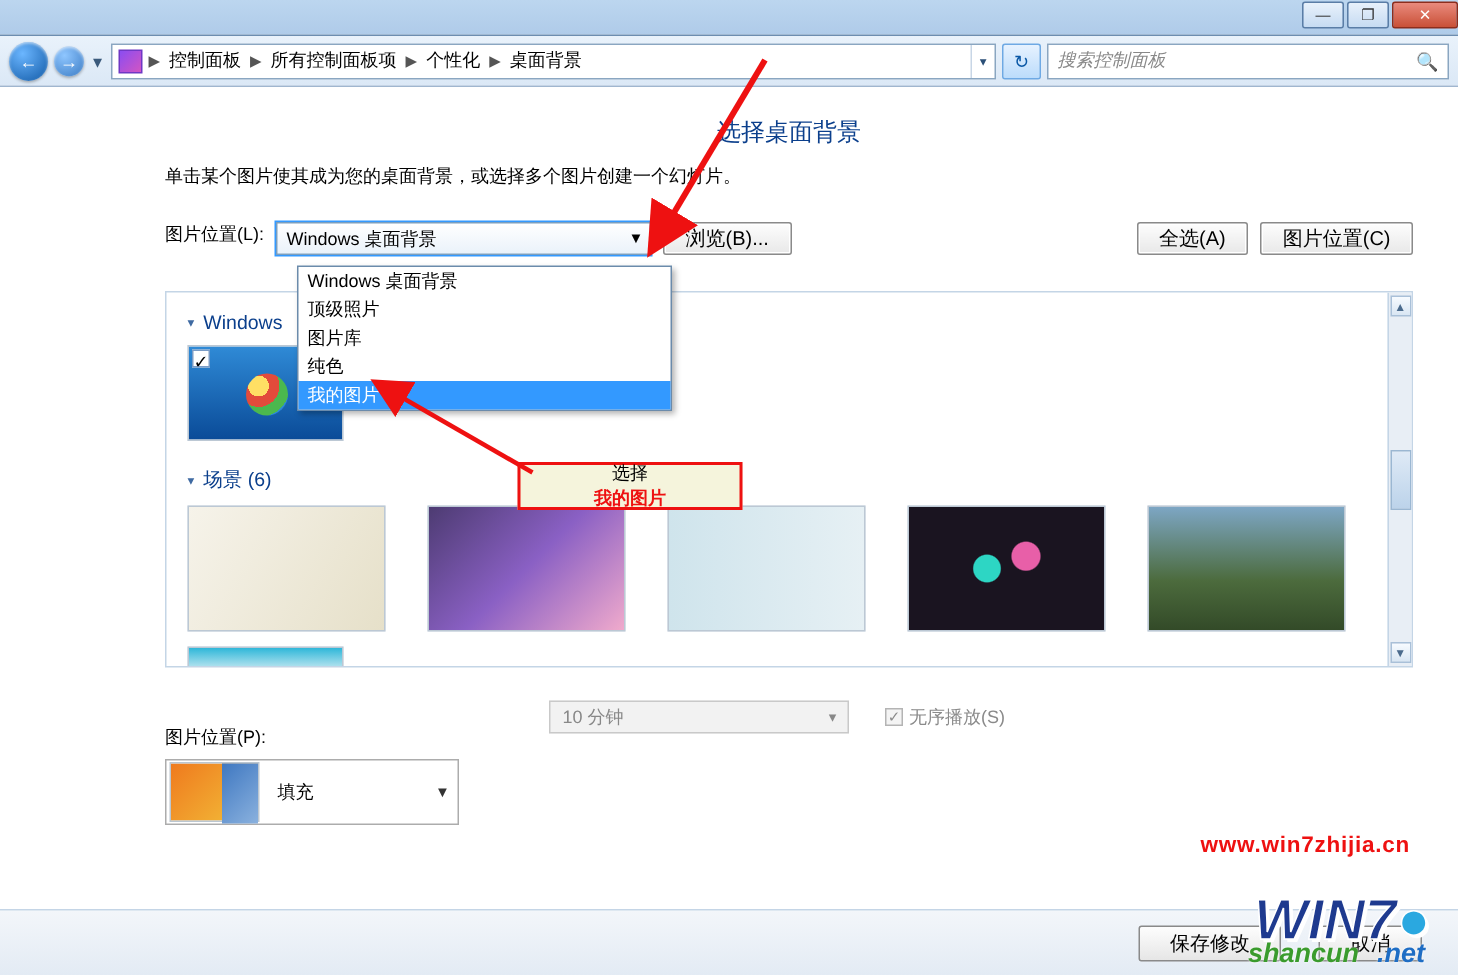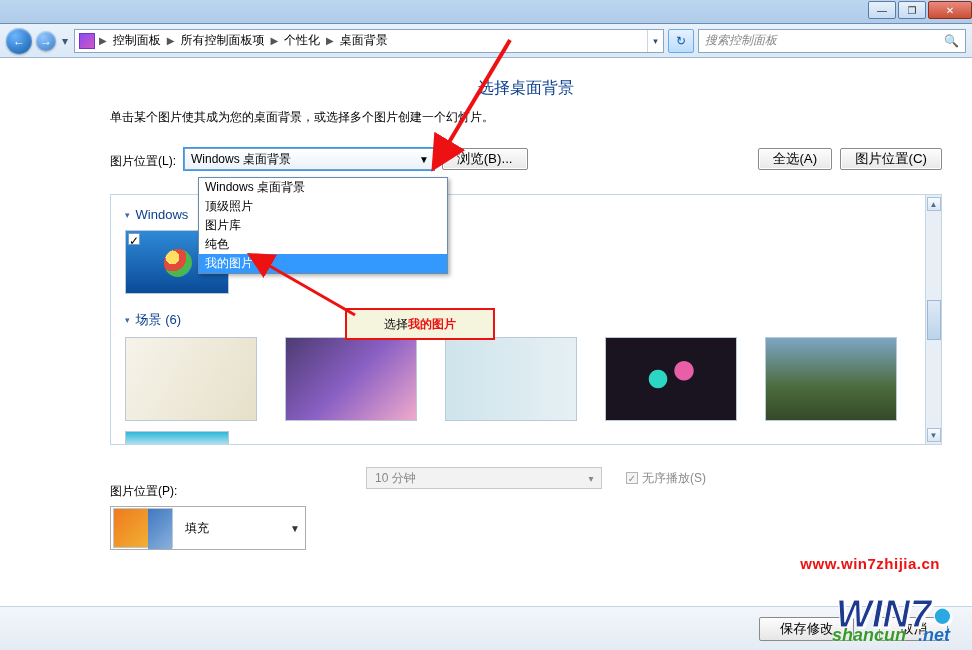--- a/index.html
+++ b/index.html
@@ -22,21 +22,21 @@
   .crumbsep { color:#555; padding:0 2px; font-size:10px;}
   .crumbdrop { margin-left:auto; width:16px;height:100%; border-left:1px solid #c8d6e6;display:flex;align-items:center;justify-content:center;color:#2b4f77;font-size:9px;}
   .refreshbtn { width:26px;height:24px;border:1px solid #6ea9e4;background:linear-gradient(#e6f2ff,#bcdcfb);display:flex;align-items:center;justify-content:center;color:#0a58a6;font-size:12px;border-radius:2px;}
   .searchbox { flex:1; min-width:180px; height:24px; border:1px solid #8aa6c1; background:#fff; padding:0 6px; color:#888; font-style:italic; display:flex;align-items:center;gap:4px;}
   .searchbox .mag { color:#2b6fb6;font-size:12px;font-style:normal;}
 
   
   .content { position:absolute; left:0; right:0; top:58px; bottom:46px; padding: 20px 30px 0 110px; background:#fff; }
   .page-title { color:#0b3f8c; font-size:16px; margin-bottom:10px;text-align:center;}
   .page-desc { color:#000; font-size:12px; margin-bottom:22px;}
-  .loc-row { display:flex; align-items:flex-end; gap:8px; margin-bottom:24px;}
+  .loc-row { display:flex; align-items:flex-start; gap:8px; margin-bottom:24px;}
   .loc-label { }
   .combo { position:relative; width:250px; height:22px; border:1px solid #7b9ebd; background:linear-gradient(#fff,#eaf2fa); display:flex;align-items:center;padding:0 16px 0 6px; outline:1px solid #3399ff; outline-offset:0;}
   .combo .arrow { position:absolute; right:2px; top:0; bottom:0; width:14px; display:flex;align-items:center;justify-content:center;color:#000;font-size:10px;}
   .btn { height:22px; padding:0 14px; border:1px solid #8a8a8a; background:linear-gradient(#fdfdfd,#e8e8e8); border-radius:2px; display:inline-flex;align-items:center; box-shadow:0 0 0 1px #fff inset;}
   .gap { flex:1; }
 
   
   .dropdown { position:absolute; left:198px; top:177px; width:250px; border:1px solid #6b8bab; background:#fff; box-shadow:2px 2px 4px rgba(0,0,0,.3); z-index:10;}
   .dropdown .opt { padding:1px 6px; font-size:12px; color:#000;}
   .dropdown .opt.selected { background:#3399ff; color:#fff;}
@@ -64,29 +64,29 @@
   .scroll-strip .sbtn{width:14px;height:14px;background:linear-gradient(#f7fbff,#d9e6f3);border:1px solid #a9c0d8;font-size:8px;color:#4b6b8d;display:flex;align-items:center;justify-content:center;}
   .scroll-strip .sthumb{flex:0 0 40px;width:14px;background:linear-gradient(#dfeaf6,#bcd3ea);border:1px solid #9bb7d2;}
 
   
   .lower { display:flex; gap:60px; margin-top:22px;}
   .posblock .lab, .intblock .lab { margin-bottom:6px;margin-top:16px;}
   .poscombo { width:196px; height:44px; border:1px solid #acacac; display:flex; align-items:center; padding-right:16px;position:relative;background:#fff;}
   .poscombo .prev { width:60px;height:40px;margin:2px;border:1px solid #bbc6d0;background:linear-gradient(135deg,#ef7a1e,#f2c23b);position:relative;}
   .poscombo .prev::after{content:"";position:absolute;right:0;top:0;width:24px;height:40px;background:linear-gradient(135deg,#3f78c1,#8ab1de);}
   .poscombo .arrow{position:absolute;right:3px;top:0;bottom:0;width:14px;display:flex;align-items:center;justify-content:center;color:#333;font-size:10px;}
-  .intcombo{width:236px;height:22px;border:1px solid #c9c9c9;background:#f2f2f2;color:#888;display:flex;align-items:center;padding:0 16px 0 8px;position:relative;}
+  .intcombo{width:200px;height:22px;border:1px solid #c9c9c9;background:#f2f2f2;color:#888;display:flex;align-items:center;padding:0 16px 0 8px;position:relative;}
   .intcombo .arrow{position:absolute;right:3px;top:0;bottom:0;width:14px;display:flex;align-items:center;justify-content:center;font-size:10px;color:#888;}
   .shufflelab{display:flex;align-items:center;gap:4px;color:#8a8a8a;}
   .shufflelab .cb{width:12px;height:12px;border:1px solid #b4b4b4;background:#f4f4f4;display:flex;align-items:center;justify-content:center;font-size:10px;color:#8a8a8a;}
 
   
   .footer { position:absolute; left:0; right:0; bottom:0; height:44px; background:linear-gradient(#f3f6fa,#e3ebf4); border-top:1px solid #c4d5e6; display:flex; align-items:center; justify-content:flex-end; gap:25px; padding:0 24px;}
   .fbtn { height:24px; padding:0 20px; border:1px solid #8a8a8a; background:linear-gradient(#fdfdfd,#e6e6e6); border-radius:2px;}
-  .tipbox{position:absolute;left:345px;top:308px;width:150px;height:32px;border:2px solid #e11;background:#f5f4dc;display:flex;align-items:center;justify-content:center;z-index:25;}
+  .tipbox{position:absolute;left:345px;top:308px;width:150px;height:32px;border:2px solid #e11;background:#f5f4dc;display:flex;align-items:center;justify-content:center;z-index:25;flex-direction:column;}
   .tipbox .t1{color:#000;}
   .tipbox .t2{color:#e11;font-weight:bold;}
   svg.arrows{position:absolute;left:0;top:0;pointer-events:none;z-index:28;}
 
   
   .wm-url{position:absolute;right:32px;bottom:78px;color:#e11;font-weight:bold;font-size:15px;letter-spacing:0.5px;z-index:40;text-shadow:0 0 2px #fff;}
   .wm-logo{position:absolute;right:18px;bottom:14px;z-index:40;font-family:Arial Black,Arial,sans-serif;}
   .wm-logo .big{font-size:38px;font-style:italic;font-weight:900;color:#1e3a8f;-webkit-text-stroke:1px #fff;text-shadow:2px 2px 0 #fff;}
   .wm-logo .dot{color:#2aa8e0;}
   .wm-url2{position:absolute;right:22px;bottom:4px;color:#3a9b2d;font-weight:bold;font-size:18px;font-style:italic;z-index:41;text-shadow:0 0 2px #fff;}

